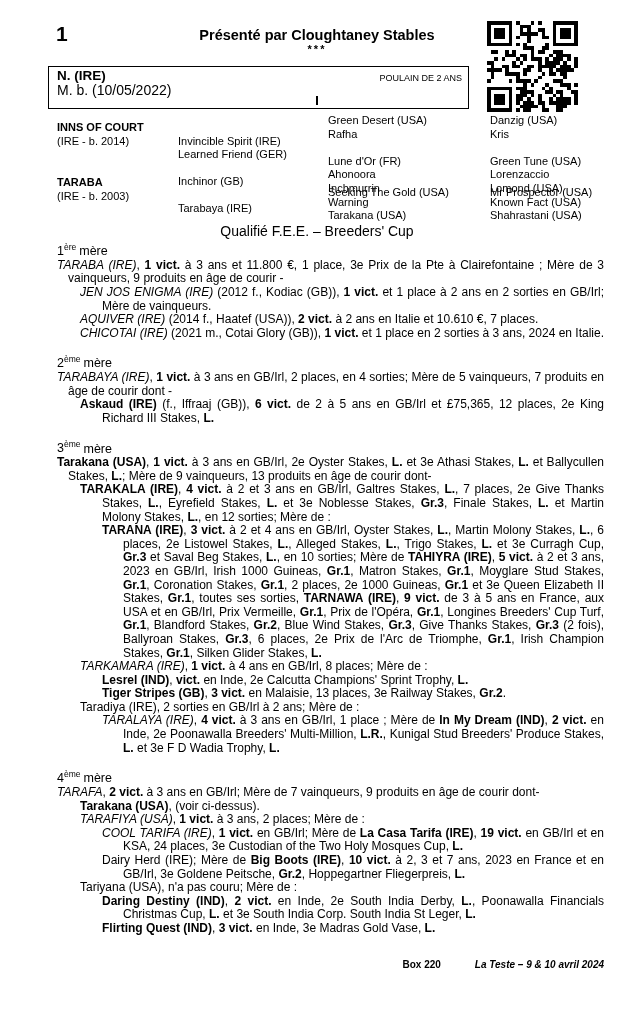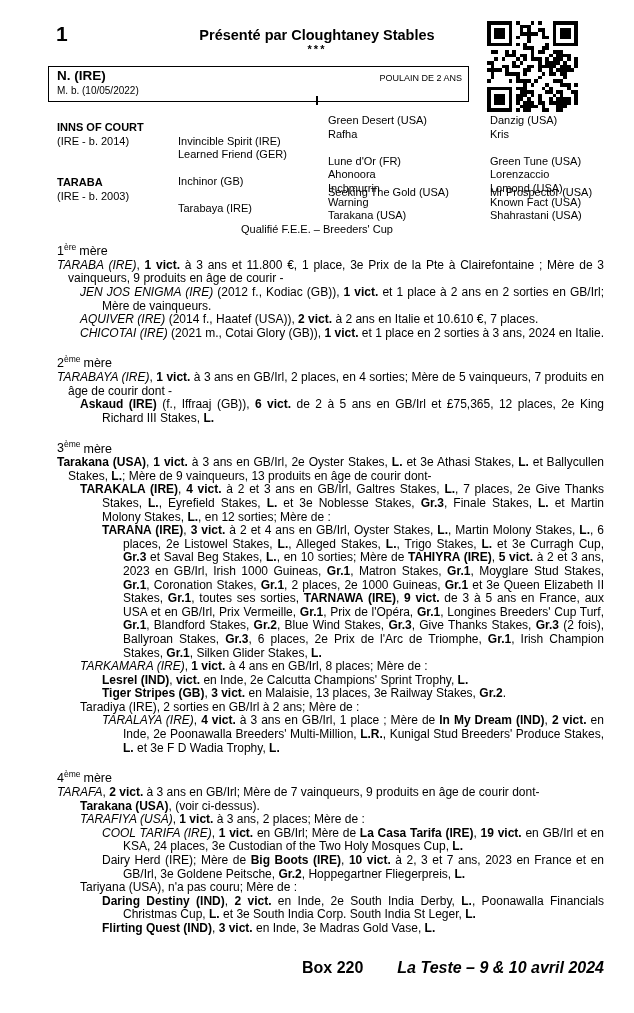--- a/index.html
+++ b/index.html
@@ -7,56 +7,56 @@
   body {
     width:634px; height:1013px; position:relative;
     font-family:"Liberation Sans","DejaVu Sans",sans-serif;
     color:#000; overflow:hidden;
   }
   .lot { position:absolute; left:56px; top:22px; font-size:21px; font-weight:bold; }
   .presenter { position:absolute; left:0; right:0; top:27px; text-align:center; font-size:14.5px; font-weight:bold; }
   .stars { position:absolute; left:0; right:0; top:43px; text-align:center; font-size:11px; font-weight:bold; letter-spacing:2px; }
   .qr { position:absolute; left:487px; top:21px; width:91px; height:91px; }
   .horse-box {
-    position:absolute; left:48px; top:66px; width:421px; height:36px;
+    position:absolute; left:48px; top:66px; width:421px; height:43px;
     border:1.5px solid #000; display:flex; justify-content:space-between;
     padding:1px 6px 0 8px; background:#fff;
   }
   .horse-name { font-size:13.5px; font-weight:bold; line-height:15px; }
-  .horse-details { font-size:10px; line-height:15px; }
+  .horse-details { font-size:14px; line-height:15px; }
   .horse-cat { font-size:9px; padding-top:5px; white-space:nowrap; }
   .tick { position:absolute; left:316px; top:96px; width:1.5px; height:9px; background:#000; }
 
   .ped { position:absolute; font-size:11px; line-height:13.6px; white-space:nowrap; }
   .c1 { left:57px; }
   .c2 { left:178px; }
   .c3 { left:328px; }
   .c4 { left:490px; }
   .ped-name { font-weight:bold; }
   .b1 { top:121px; } .b2 { top:176px; }
   .g0 { top:135px; } .g1 { top:148px; } .g2 { top:175px; } .g3 { top:202px; }
   .r0 { top:114px; } .r1 { top:128px; } .r2 { top:141px;margin-top:45px; } .r3 { top:155px; }
   .r4 { top:168px; } .r5 { top:182px; } .r6 { top:196px; } .r7 { top:209px; }
 
-  .qualification { position:absolute; left:0; right:0; top:223px; text-align:center; font-size:11px; }
+  .qualification { position:absolute; left:0; right:0; top:223px; text-align:center; font-size:14px; }
 
   .content { position:absolute; left:57px; top:241px; width:547px; }
   .section { margin-bottom:13px; }
   .sec-heading { font-size:12.5px; font-weight:normal; line-height:13.6px; }
   .sec-heading sup { font-size:8.5px; }
   .sec-word { margin-left:3px; }
   .para { font-size:12px; line-height:13.6px; text-align:justify; }
   .p0 { padding-left:11px; text-indent:-11px; }
   .p1 { padding-left:45px; text-indent:-22px; }
   .p2 { padding-left:66px; text-indent:-21px; }
   .s-r { font-weight:normal; font-style:normal; }
   .s-b { font-weight:bold; }
   .s-i { font-style:italic; }
 
-  .footer { position:absolute; left:57px; top:959px; width:547px; display:flex; justify-content:flex-end; gap:34px; font-size:16px; font-weight:bold; }
+  .footer { position:absolute; left:57px; top:959px; width:547px; display:flex; justify-content:flex-end; gap:34px; font-size:10px; font-weight:bold; }
   .footer .sale { font-style:italic; }
 </style>
 </head>
 <body>
 
 <div>
 
   <div class="lot">1</div>
   <div class="presenter">Présenté par Cloughtaney Stables</div>
   <div class="stars">***</div>

